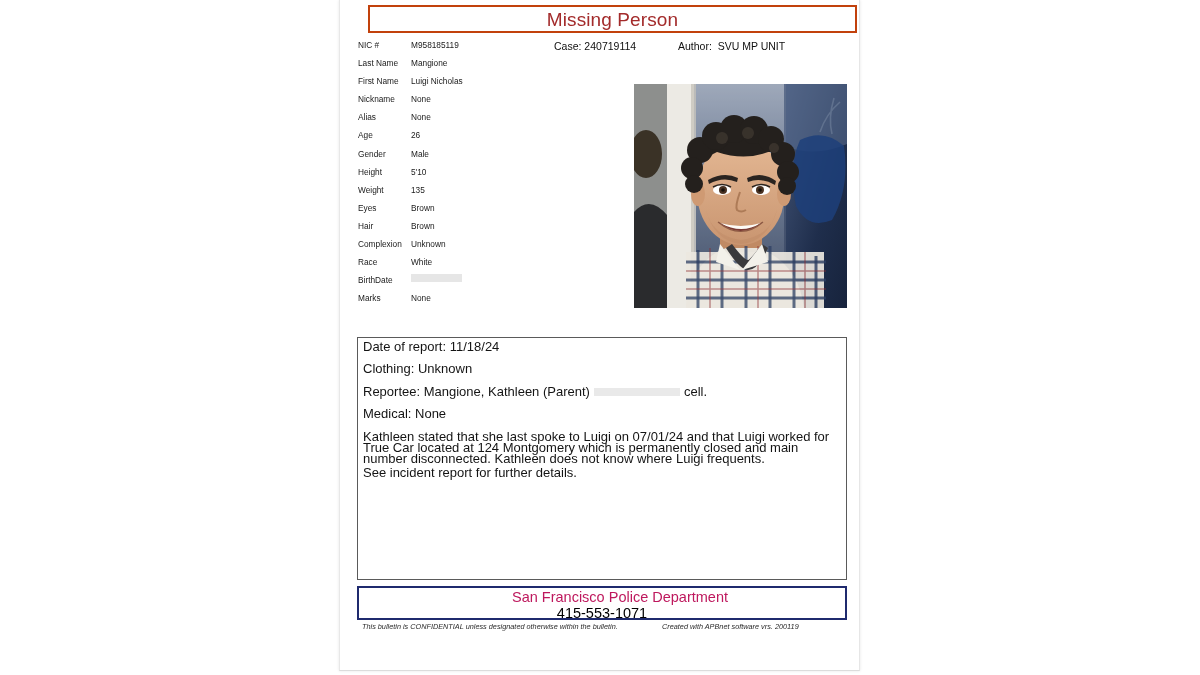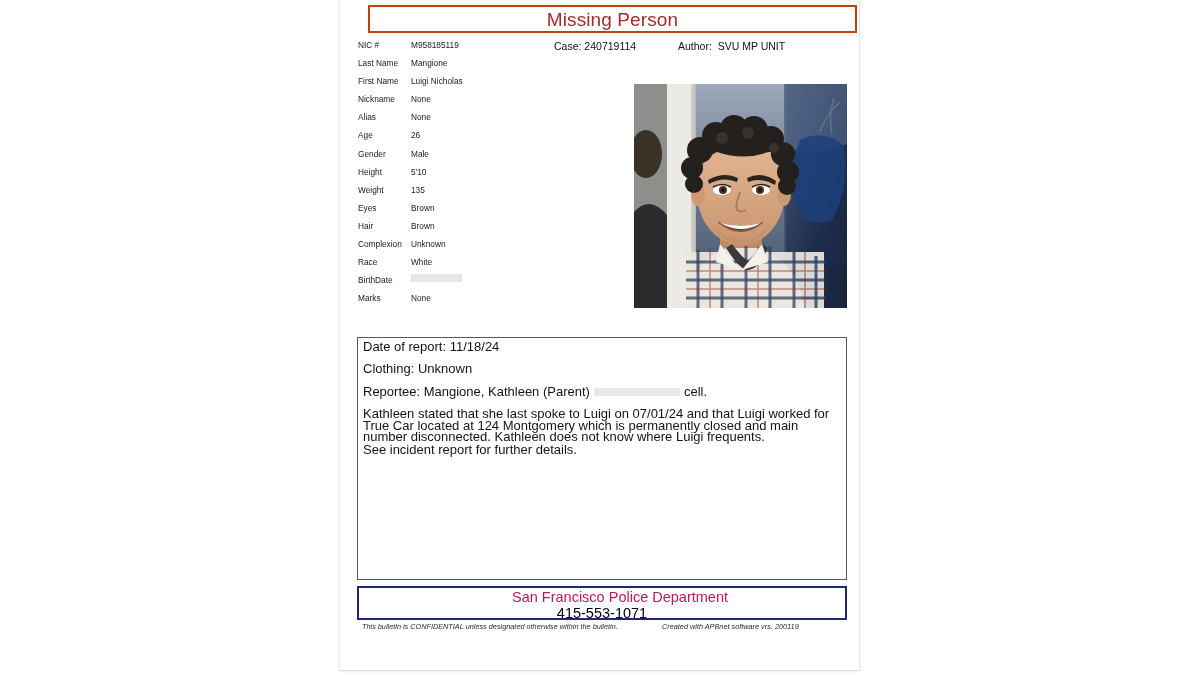--- a/index.html
+++ b/index.html
@@ -416,20 +416,21 @@
       </div>
 
       <div class="narrative-box">
         <div class="narr-inner">
           <p class="narr-line">Date of report: 11/18/24</p>
 
           <p class="narr-line">Clothing: Unknown</p>
 
           <p class="narr-line"><span>Reportee: Mangione, Kathleen (Parent)</span><span class="narr-redact"></span><span>cell.</span></p>
 
+          <p class="narr-line">Medical: None</p>
 
           <p class="narr-line para">Kathleen stated that she last spoke to Luigi on 07/01/24 and that Luigi worked for True Car located at 124 Montgomery which is permanently closed and main number disconnected. Kathleen does not know where Luigi frequents.</p>
 
           <p class="narr-line">See incident report for further details.</p>
         </div>
       </div>
 
       <div class="dept-box">
         <div class="dept-name">San Francisco Police Department</div>
         <div class="dept-phone">415-553-1071</div>

